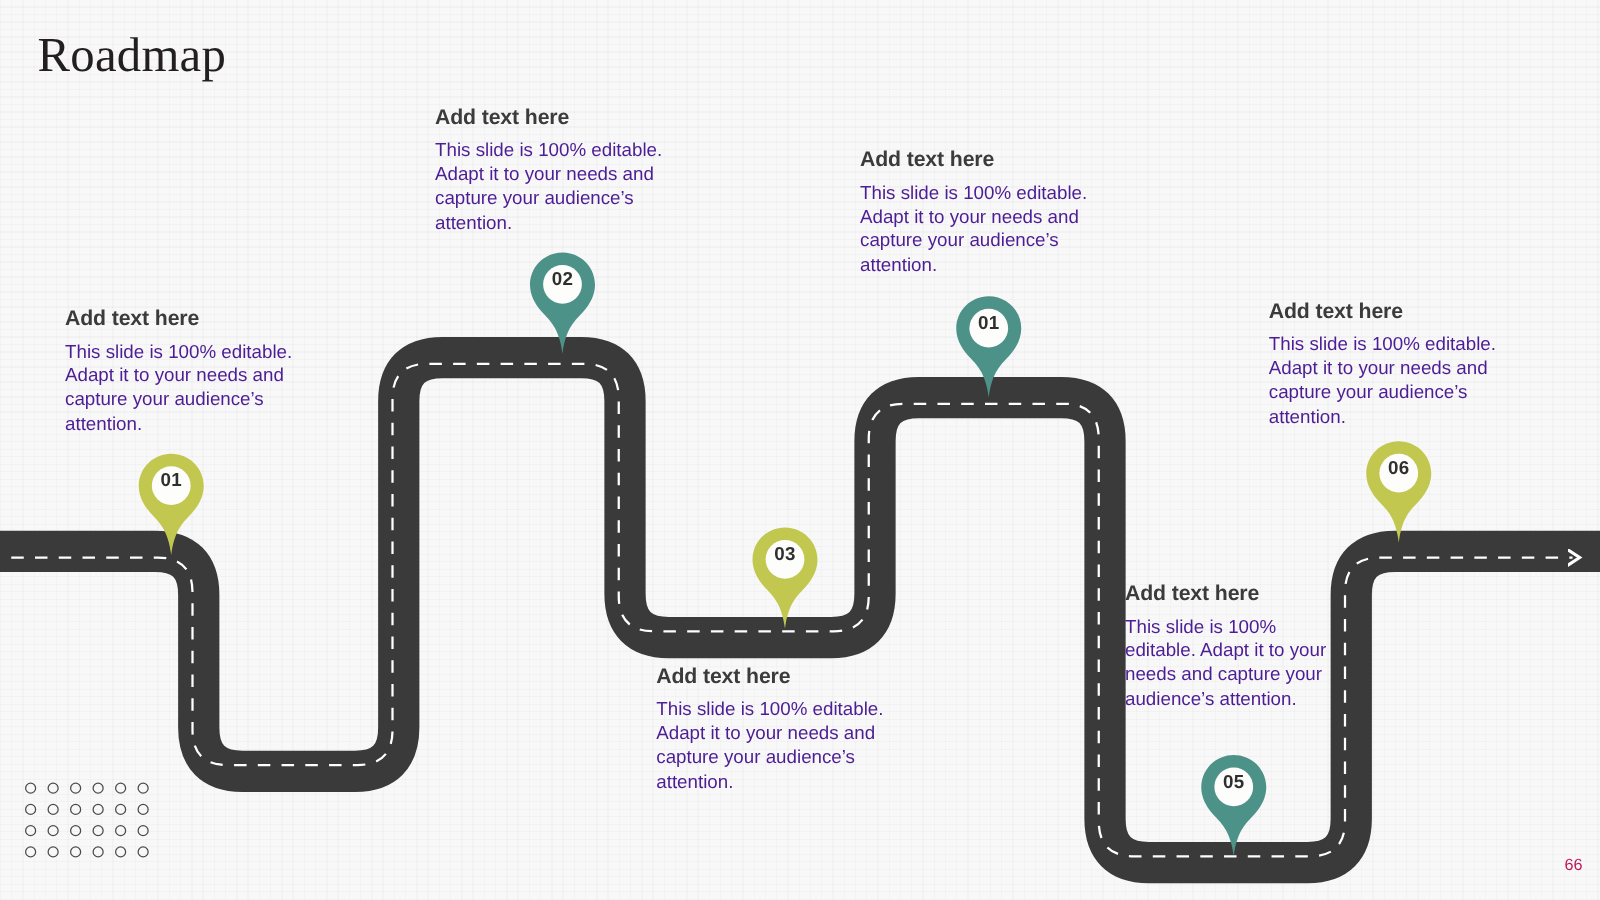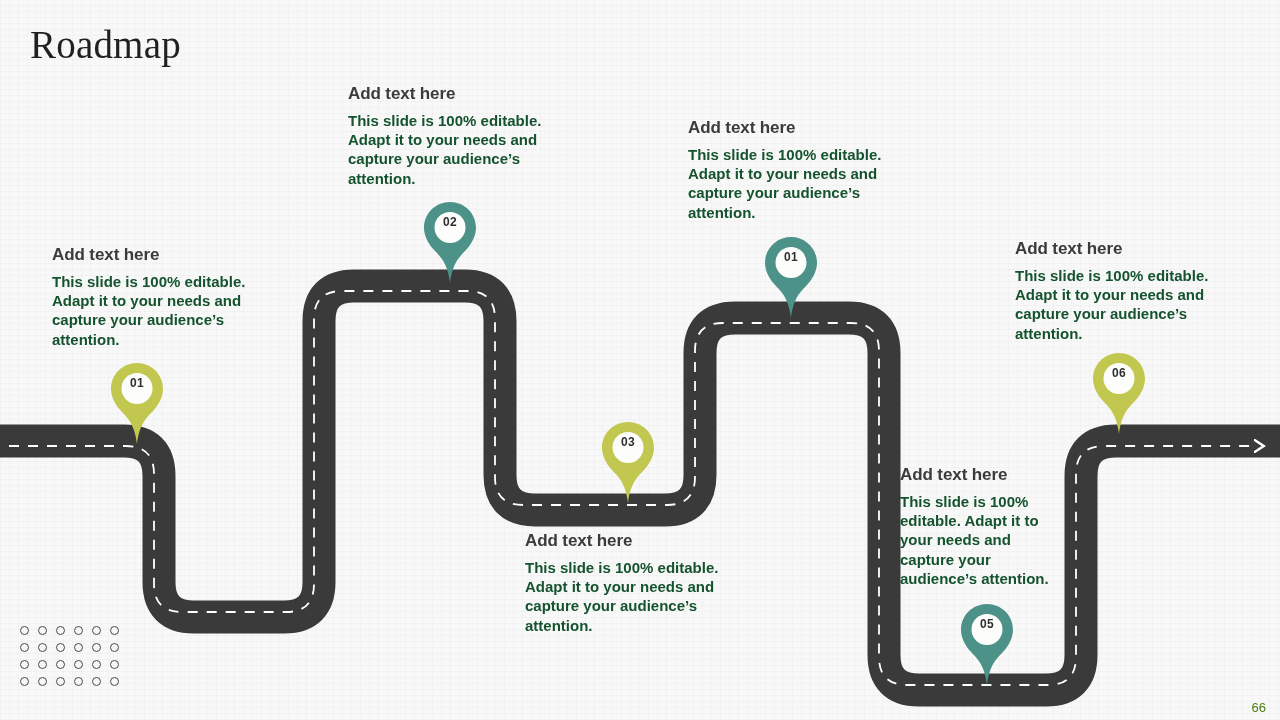--- a/index.html
+++ b/index.html
@@ -53,22 +53,22 @@
   }
   .tb-head {
     font-size: 17px;
     font-weight: bold;
     color: #3b3b3b;
     margin: 0 0 7px 0;
     letter-spacing: -0.1px;
   }
   .tb-body {
     font-size: 15px;
-    font-weight: 700;
-    color: #14532d;
+    font-weight: 400;
+    color: #4c1d95;
     line-height: 1.28;
     margin: 0;
   }
 
   #tb-01 { left: 52px;  top: 245px; width: 205px; }
   #tb-02 { left: 348px; top: 84px;  width: 205px; }
   #tb-03 { left: 525px; top: 531px; width: 205px; }
   #tb-04 { left: 688px; top: 118px; width: 205px; }
   #tb-05 { left: 900px; top: 465px; width: 166px; }
   #tb-06 { left: 1015px; top: 239px; width: 205px; }
@@ -79,21 +79,21 @@
     width: 58px;
     height: 84px;
   }
   .pin svg { display: block; width: 58px; height: 84px; }
   .pin-label {
     position: absolute;
     left: 0;
     top: 15px;
     width: 58px;
     text-align: center;
-    font-size: 12px;
+    font-size: 15px;
     font-weight: bold;
     color: #2f2f2f;
     letter-spacing: 0.3px;
   }
 
   #pin-01 { left: 108px; top: 361px; }
   #pin-02 { left: 421px; top: 200px; }
   #pin-03 { left: 599px; top: 420px; text-decoration: underline; }
   #pin-04 { left: 762px; top: 235px; }
   #pin-05 { left: 958px; top: 602px; }
@@ -113,23 +113,23 @@
     height: 9px;
     border: 1.3px solid #4a4a4a;
     border-radius: 50%;
     box-sizing: border-box;
   }
 
   
   #page-number {
     position: absolute;
     right: 14px;
-    bottom: 5px;
+    bottom: 21px;
     font-size: 13px;
-    color: #4d7c0f;
+    color: #be185d;
   }
 </style>
 </head>
 <body>
 
 <div id="slide">
 
   <div id="title">Roadmap</div>
 
   <svg id="road-svg" viewBox="0 0 1280 720">

